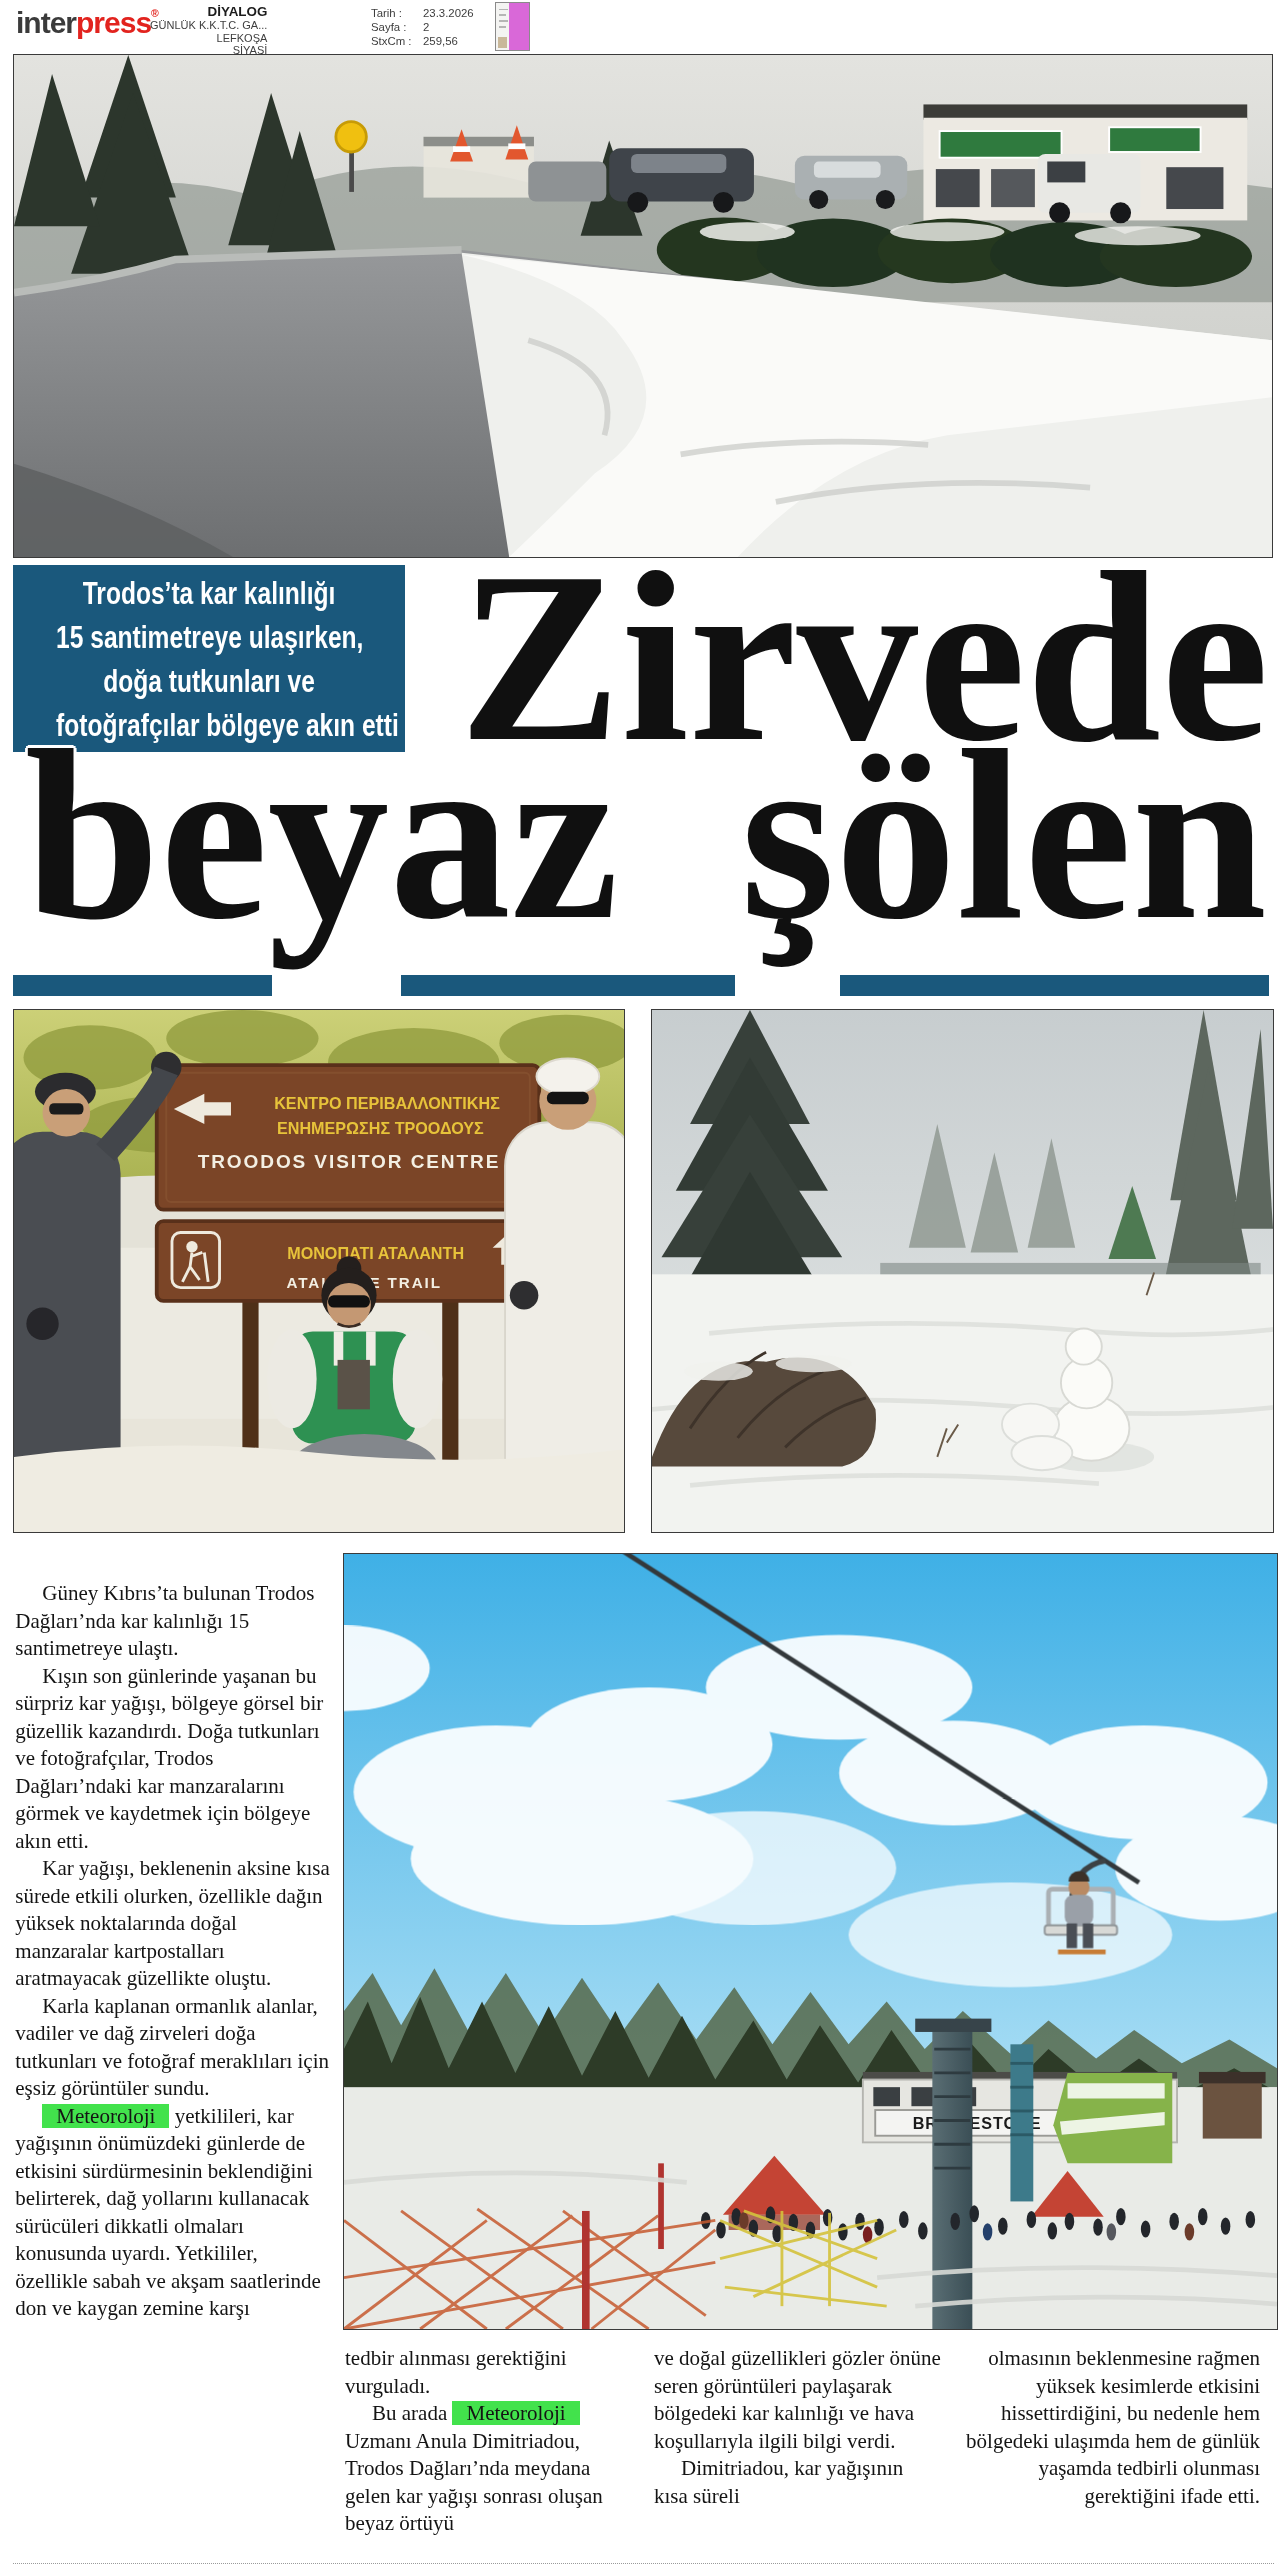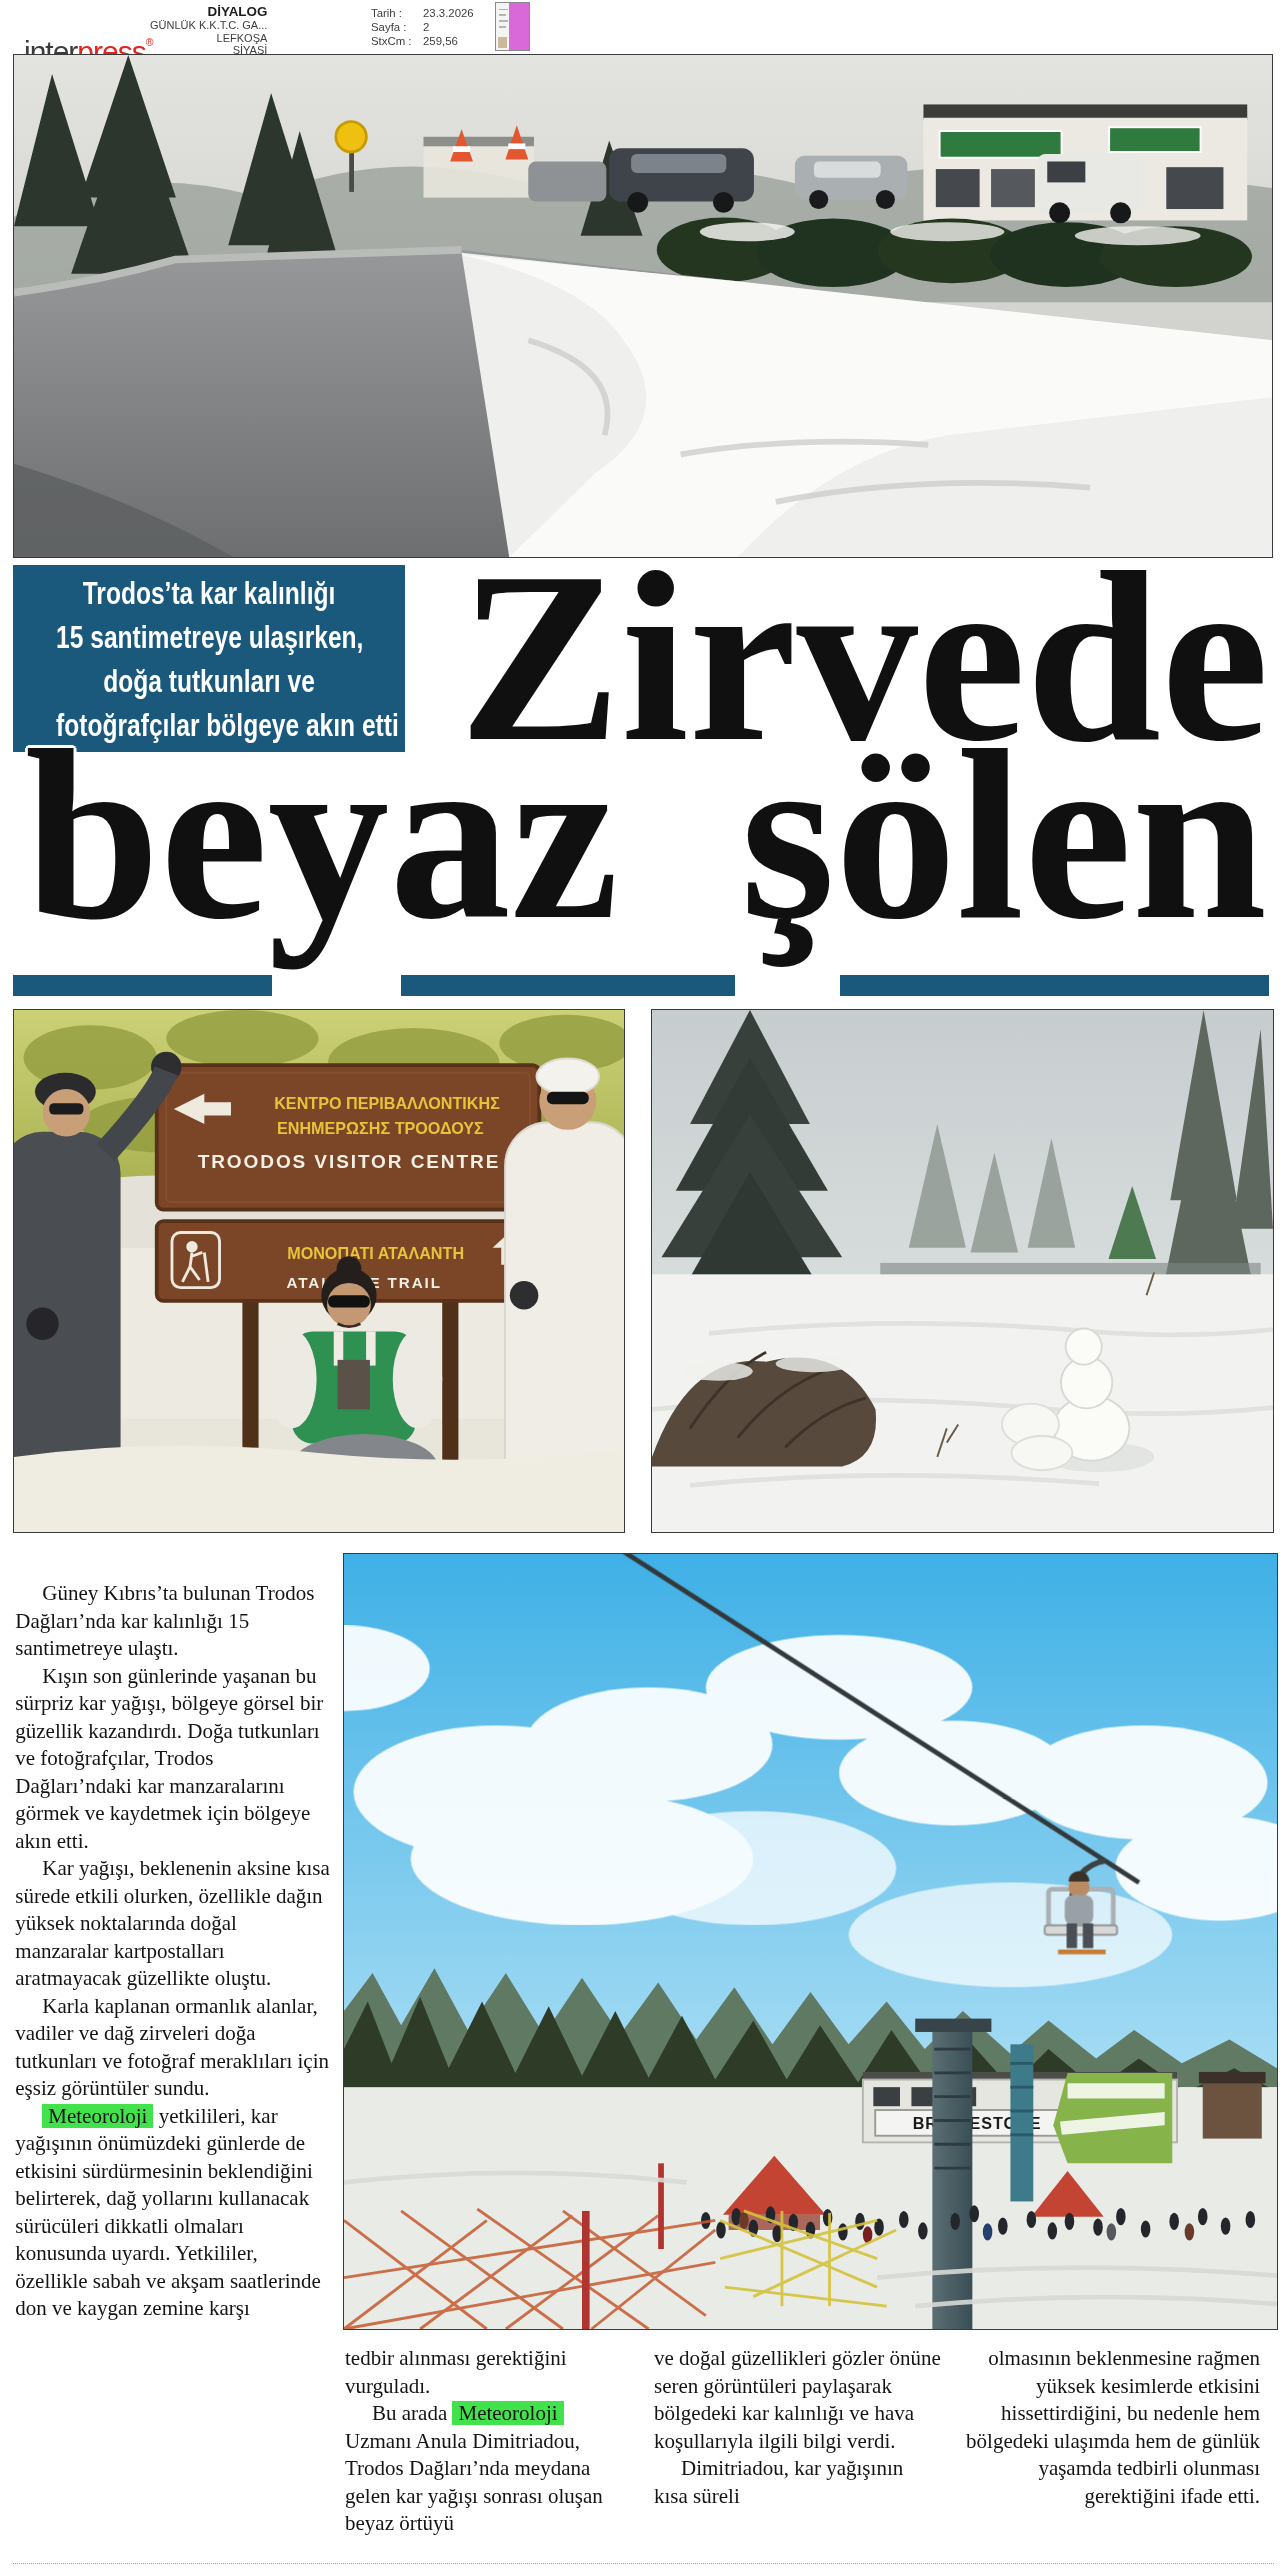--- a/index.html
+++ b/index.html
@@ -5,21 +5,21 @@
   :root{
     --teal:#1a587c; --red:#e2231e; --highlight:#42e24c; --magenta:#d44fd4;
     --ink:#141414;
   }
   *{box-sizing:border-box; margin:0; padding:0;}
   body{background:#ffffff; font-family:"Liberation Sans","DejaVu Sans",sans-serif;}
   .page{position:relative; width:1287px; height:2576px; background:#fff; overflow:hidden;}
 
   
   .header{position:absolute; left:0; top:0; width:1287px; height:53px; background:#fff;}
-  .logo{position:absolute; left:24px; top:7.6px; font-size:30px; font-weight:normal; letter-spacing:-1px; line-height:1;margin-top:29px;}
+  .logo{position:absolute; left:16px; top:7.6px; font-size:30px; font-weight:bold; letter-spacing:-1px; line-height:1;}
   .logo .p1{color:#3b3b3b;} .logo .p2{color:var(--red);}
   .logo .reg{color:var(--red); font-size:10.5px; vertical-align:top; line-height:1;}
   .source{position:absolute; left:150px; top:4.8px; color:#3e3e3e;text-align:right;}
   .source .src-name{font-size:13.4px; font-weight:bold; color:#1c1c1c; line-height:14.3px;}
   .source .src-line{font-size:11px; line-height:12.4px;}
   .meta{position:absolute; left:371px; top:5.7px; color:#3e3e3e; font-size:11.4px;}
   .meta .row{line-height:14.3px;}
   .meta .lbl{display:inline-block; width:52px;}
   .thumb{position:absolute; left:495px; top:1.9px; width:35px; height:49px; border:1px solid #8a8a8a; background:#f4f4f2;}
   .thumb .tline{position:absolute; left:2.9px; height:1.9px; background:#b5b5b5;}
@@ -54,21 +54,21 @@
   .bar-3{left:840px; width:429px;}
 
   
   .col{position:absolute; font-family:"Liberation Serif","DejaVu Serif",serif;
        font-size:21px; line-height:27.5px; color:var(--ink); text-align:left;}
   .col-left{left:15.3px;  top:1580px; width:317px;}
   .col-2{left:345px; top:2345px; width:286px;}
   .col-3{left:654px; top:2345px; width:288px;}
   .col-4{left:951px; top:2345px; width:309px;text-align:right;}
   .col p.indent{text-indent:27px;}
-  mark{background:var(--highlight); color:inherit; padding:0 6px;}
+  mark{background:var(--highlight); color:inherit; padding:0 14px;}
   .bottom-rule{position:absolute; left:13.4px; top:2563px; width:1261px; border-top:1px dotted #9a9a9a;}
 </style>
 </head>
 <body>
 
 <div class="page">
 
   <div class="header">
     <div class="logo">
       <span class="p1">inter</span><span class="p2">press</span><span class="reg">®</span>

